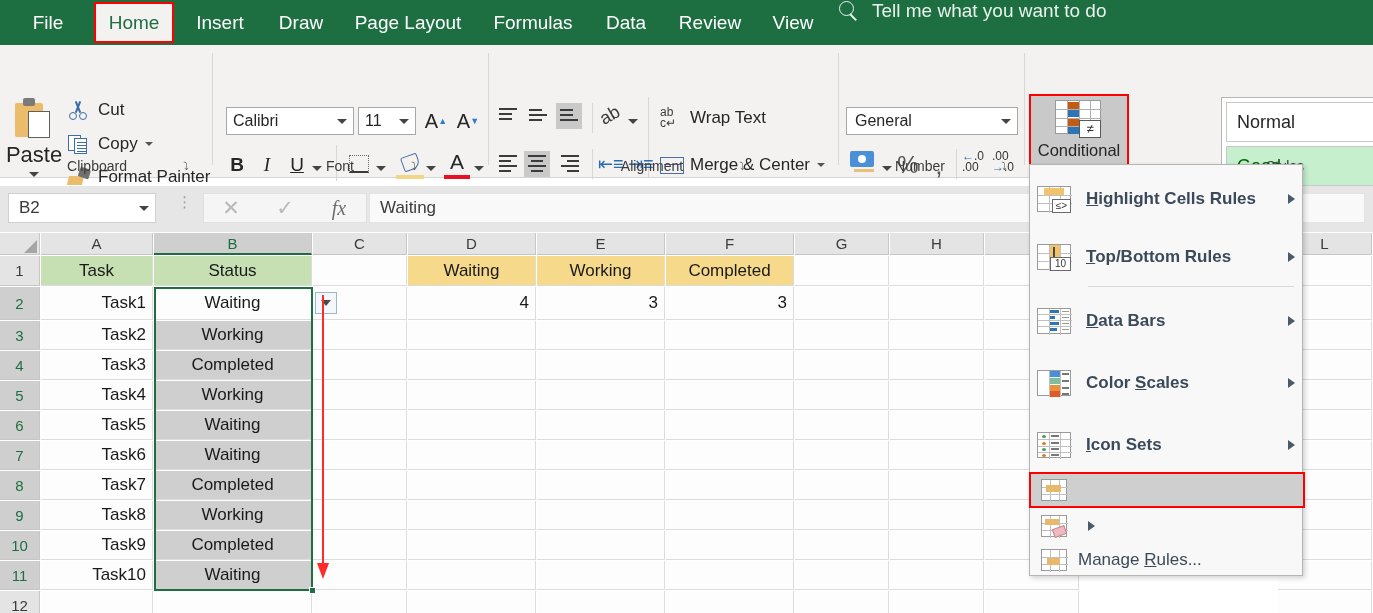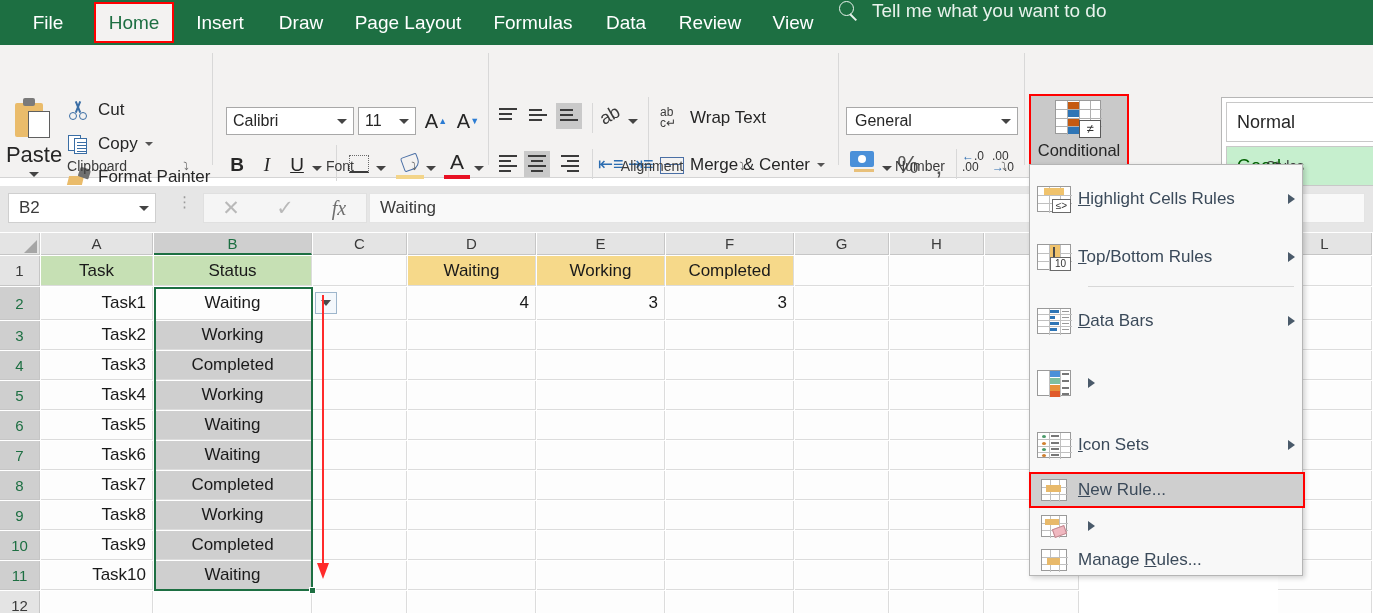--- a/index.html
+++ b/index.html
@@ -301,21 +301,21 @@
     box-shadow: 2px 2px 5px rgba(0,0,0,0.18); z-index: 40;
   }
   .cfitem {
     position: absolute; left: 0; width: 274px; display: flex; align-items: center;
   }
   .cfitem.hl { background: #cfcfcf; outline: 2px solid #ff0000; outline-offset: -1px; }
   .cf-iconbox {
     width: 48px; display: flex; align-items: center; justify-content: center;
   }
   .cf-text { font-size: 17px; color: #3b4a5a; flex: 1; }
-  .cf-text.bold { font-weight: normal; }
+  .cf-text.bold { font-weight: bold; margin-left: 8px; }
   .cf-text u { text-decoration: underline; }
   .cf-sub {
     width: 26px; display: flex; align-items: center; justify-content: center;
   }
   .cf-sub::after {
     content: ""; width: 0; height: 0; border-top: 5px solid transparent;
     border-bottom: 5px solid transparent; border-left: 7px solid #4a5a6a;
   }
   .cf-div {
     position: absolute; left: 58px; width: 206px; height: 1px; background: #d8d8d8;
@@ -861,20 +861,21 @@
             <div class="mgrid" style="width:34px;height:26px;">
               <div style="left:11px;top:0;width:1px;height:26px;background:#c0c0c0;"></div>
               <div style="left:22px;top:0;width:1px;height:26px;background:#c0c0c0;"></div>
               <div style="left:12px;top:0px;width:10px;height:6px;background:#4a90d9;"></div>
               <div style="left:12px;top:7px;width:10px;height:6px;background:#7fbf9f;"></div>
               <div style="left:12px;top:14px;width:10px;height:6px;background:#e8913a;"></div>
               <div style="left:12px;top:20px;width:10px;height:6px;background:#e05a2a;"></div>
               <div style="left:24px;top:2px;width:7px;height:1.5px;background:#777;box-shadow:0 7px 0 #777,0 14px 0 #777,0 20px 0 #777;"></div>
             </div>
           </div>
+          <div class="cf-text bold">Color <u>S</u>cales</div>
           <div class="cf-sub"></div>
         </div>
         <div class="cfitem" style="top: 252px; height: 56px;">
           <div class="cf-iconbox">
             <div class="mgrid" style="width:34px;height:26px;">
               <div style="left:11px;top:0;width:1px;height:26px;background:#c0c0c0;"></div>
               <div style="left:22px;top:0;width:1px;height:26px;background:#c0c0c0;"></div>
               <div style="left:0;top:6px;width:34px;height:1px;background:#c0c0c0;"></div>
               <div style="left:0;top:13px;width:34px;height:1px;background:#c0c0c0;"></div>
               <div style="left:0;top:19px;width:34px;height:1px;background:#c0c0c0;"></div>
@@ -889,21 +890,20 @@
         <div class="cfitem hl" style="top: 308px; height: 34px;">
           <div class="cf-iconbox">
             <div class="mgrid" style="width:26px;height:22px;">
               <div style="left:0;top:7px;width:26px;height:1px;background:#c0c0c0;"></div>
               <div style="left:0;top:14px;width:26px;height:1px;background:#c0c0c0;"></div>
               <div style="left:8px;top:0;width:1px;height:22px;background:#c0c0c0;"></div>
               <div style="left:17px;top:0;width:1px;height:22px;background:#c0c0c0;"></div>
               <div style="left:4px;top:5px;width:15px;height:7px;background:#e8b96a;"></div>
             </div>
           </div>
-          <div class="cf-text"><u>N</u>ew Rule...</div>
           <div class="cf-sub" style="visibility: hidden;"></div>
         </div>
         <div class="cfitem" style="top: 344px; height: 34px;">
           <div class="cf-iconbox">
             <div class="mgrid" style="width:26px;height:22px;">
               <div style="left:0;top:7px;width:26px;height:1px;background:#c0c0c0;"></div>
               <div style="left:0;top:14px;width:26px;height:1px;background:#c0c0c0;"></div>
               <div style="left:8px;top:0;width:1px;height:22px;background:#c0c0c0;"></div>
               <div style="left:17px;top:0;width:1px;height:22px;background:#c0c0c0;"></div>
               <div style="left:3px;top:3px;width:14px;height:6px;background:#e8b96a;"></div>

